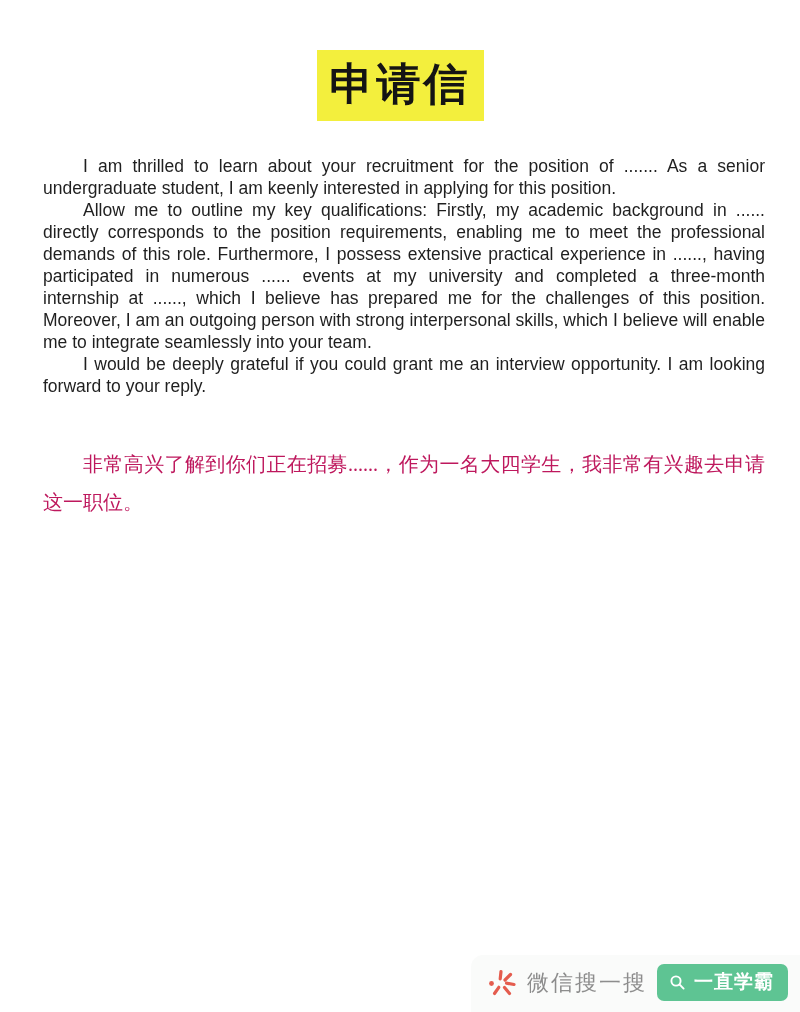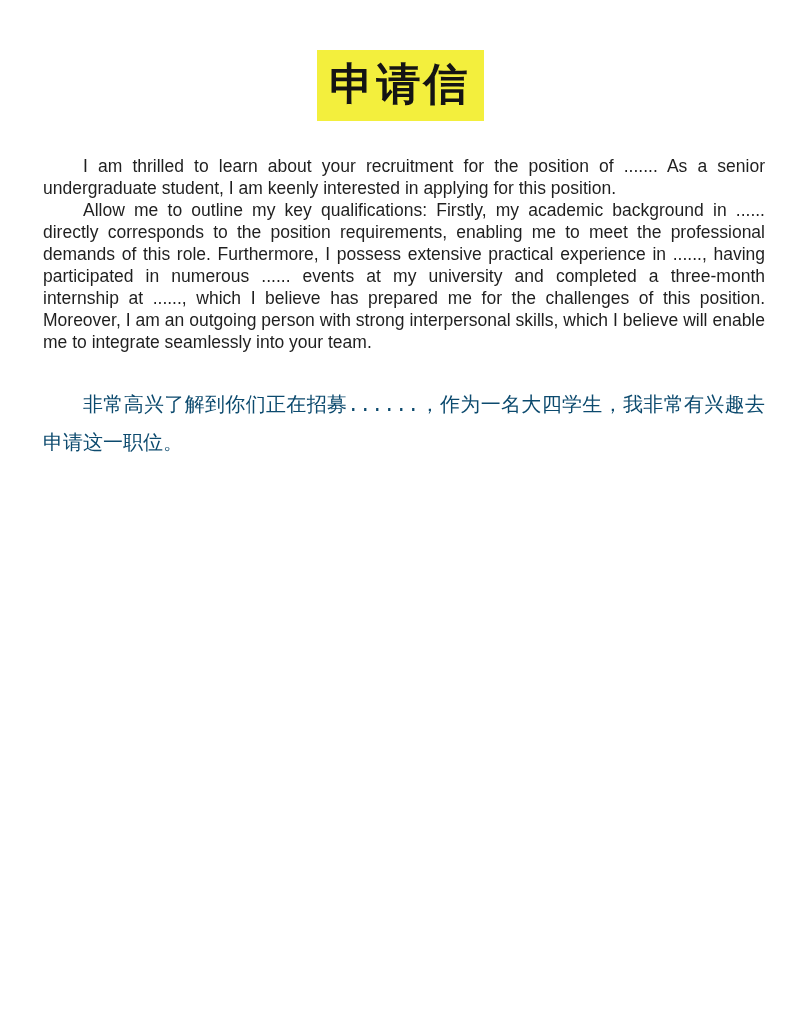--- a/index.html
+++ b/index.html
@@ -36,25 +36,25 @@
     font-size: 17.5px;
     line-height: 22px;
     color: #1f1f1f;
     text-align: justify;
   }
   .english-section p {
     margin: 0;
     text-indent: 40px;
   }
   .chinese-section {
-    margin: 34px 35px 0 43px;
-    font-family: Liberation Mono, monospace;
+    margin: 48px 35px 0 43px;
+    font-family: Liberation Serif, serif;
     font-size: 20px;
     line-height: 38px;
-    color: #0c4a6e;
+    color: #be185d;
     text-align: justify;
   }
   .chinese-section p {
     margin: 0;
     text-indent: 2em;
   }
   .watermark {
     position: absolute;
     right: 0;
     bottom: 0;
@@ -100,20 +100,45 @@
 
 <div class="page">
 
   <div class="title-row">
     <span class="title-highlight">申请信</span>
   </div>
 
   <div class="english-section">
     <p>I am thrilled to learn about your recruitment for the position of ....... As a senior undergraduate student, I am keenly interested in applying for this position.</p>
     <p>Allow me to outline my key qualifications: Firstly, my academic background in ...... directly corresponds to the position requirements, enabling me to meet the professional demands of this role. Furthermore, I possess extensive practical experience in ......, having participated in numerous ...... events at my university and completed a three-month internship at ......, which I believe has prepared me for the challenges of this position. Moreover, I am an outgoing person with strong interpersonal skills, which I believe will enable me to integrate seamlessly into your team.</p>
+    <p>I would be deeply grateful if you could grant me an interview opportunity. I am looking forward to your reply.</p>
   </div>
 
   <div class="chinese-section">
     <p>非常高兴了解到你们正在招募......，作为一名大四学生，我非常有兴趣去申请这一职位。</p>
   </div>
 
+  <div class="watermark">
+    <span class="spark-icon">
+      <svg width="30" height="30" viewBox="0 0 30 30" fill="none">
+        <circle cx="4.5" cy="15.5" r="2.4" fill="#e45c4e"></circle>
+        <g stroke="#e45c4e" stroke-width="3.2" stroke-linecap="round">
+          <line x1="14" y1="3.5" x2="13.2" y2="10.8"></line>
+          <line x1="23.5" y1="6.5" x2="18" y2="12"></line>
+          <line x1="27" y1="16.5" x2="19.5" y2="15.2"></line>
+          <line x1="22.5" y1="25.5" x2="17.5" y2="19.5"></line>
+          <line x1="7.5" y1="25.5" x2="11.8" y2="19.3"></line>
+        </g>
+      </svg>
+    </span>
+    <span class="brand-text">微信搜一搜</span>
+    <span class="search-badge">
+      <span style="display:inline-flex;">
+        <svg width="17" height="17" viewBox="0 0 17 17" fill="none">
+          <circle cx="7" cy="7" r="4.6" stroke="#ffffff" stroke-width="1.9"></circle>
+          <line x1="10.7" y1="10.7" x2="14.6" y2="14.6" stroke="#ffffff" stroke-width="1.9" stroke-linecap="round"></line>
+        </svg>
+      </span>
+      <span class="badge-label">一直学霸</span>
+    </span>
+  </div>
 
 </div>
 
 </body></html>

